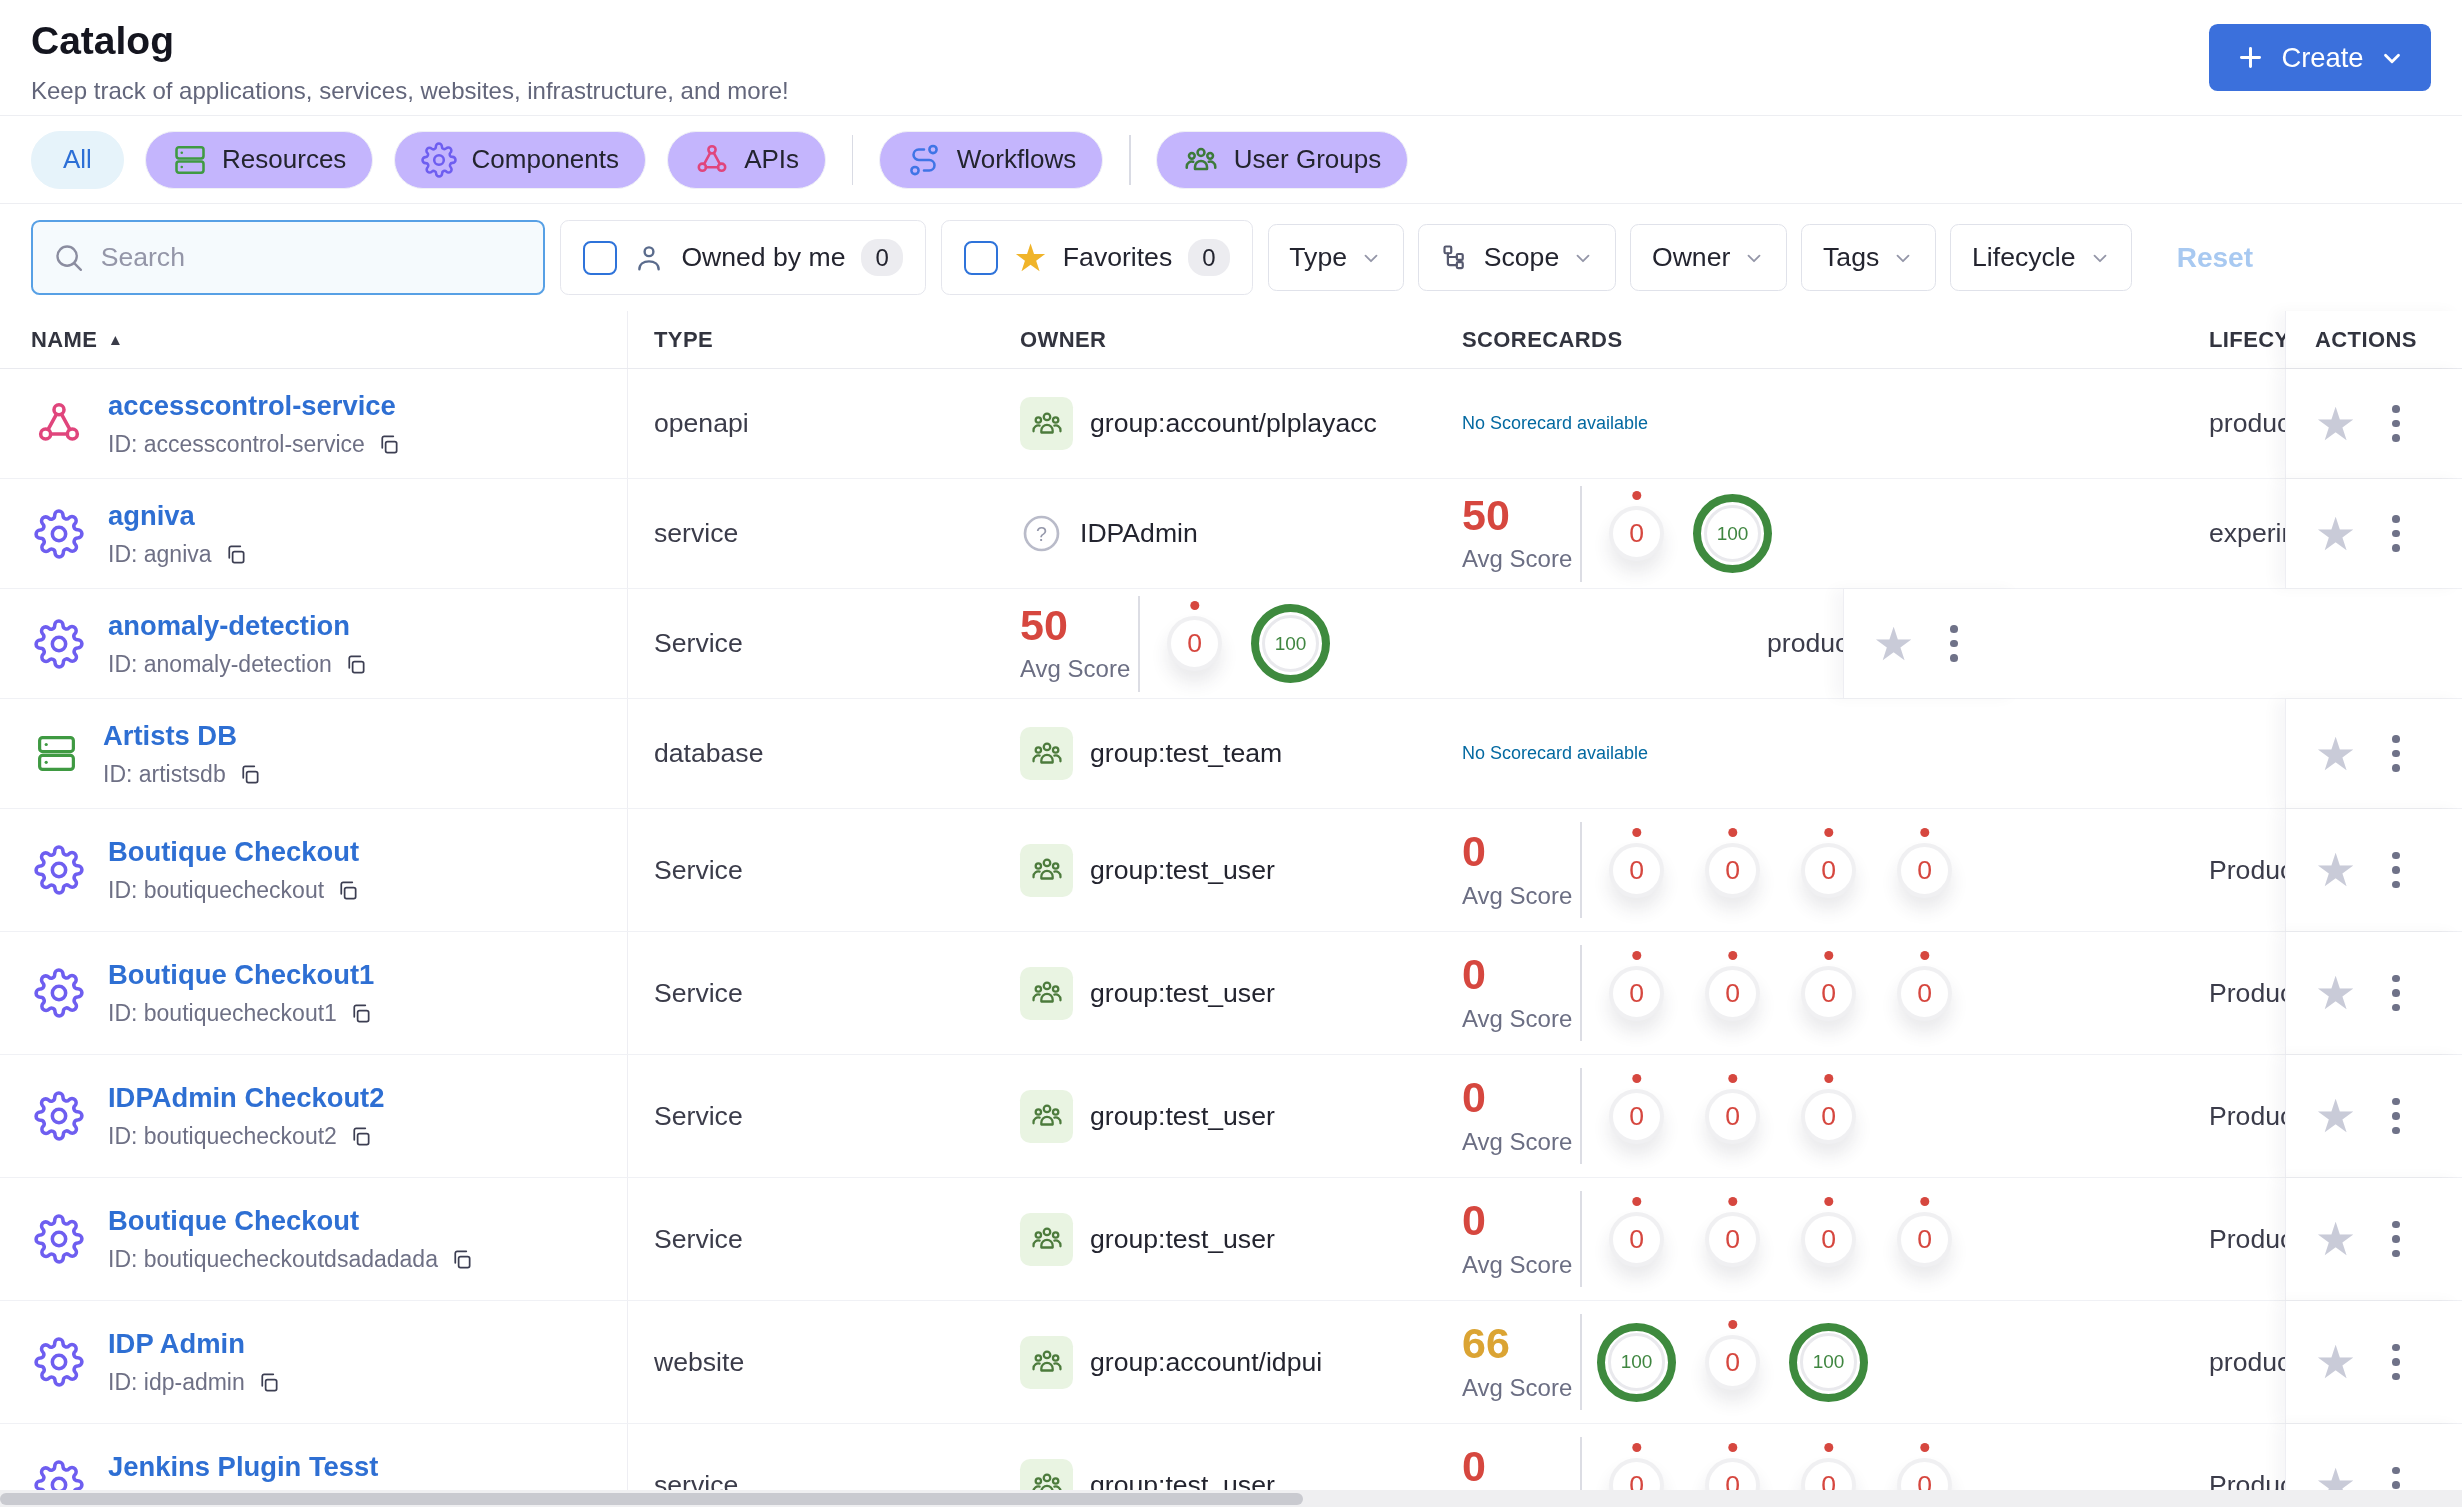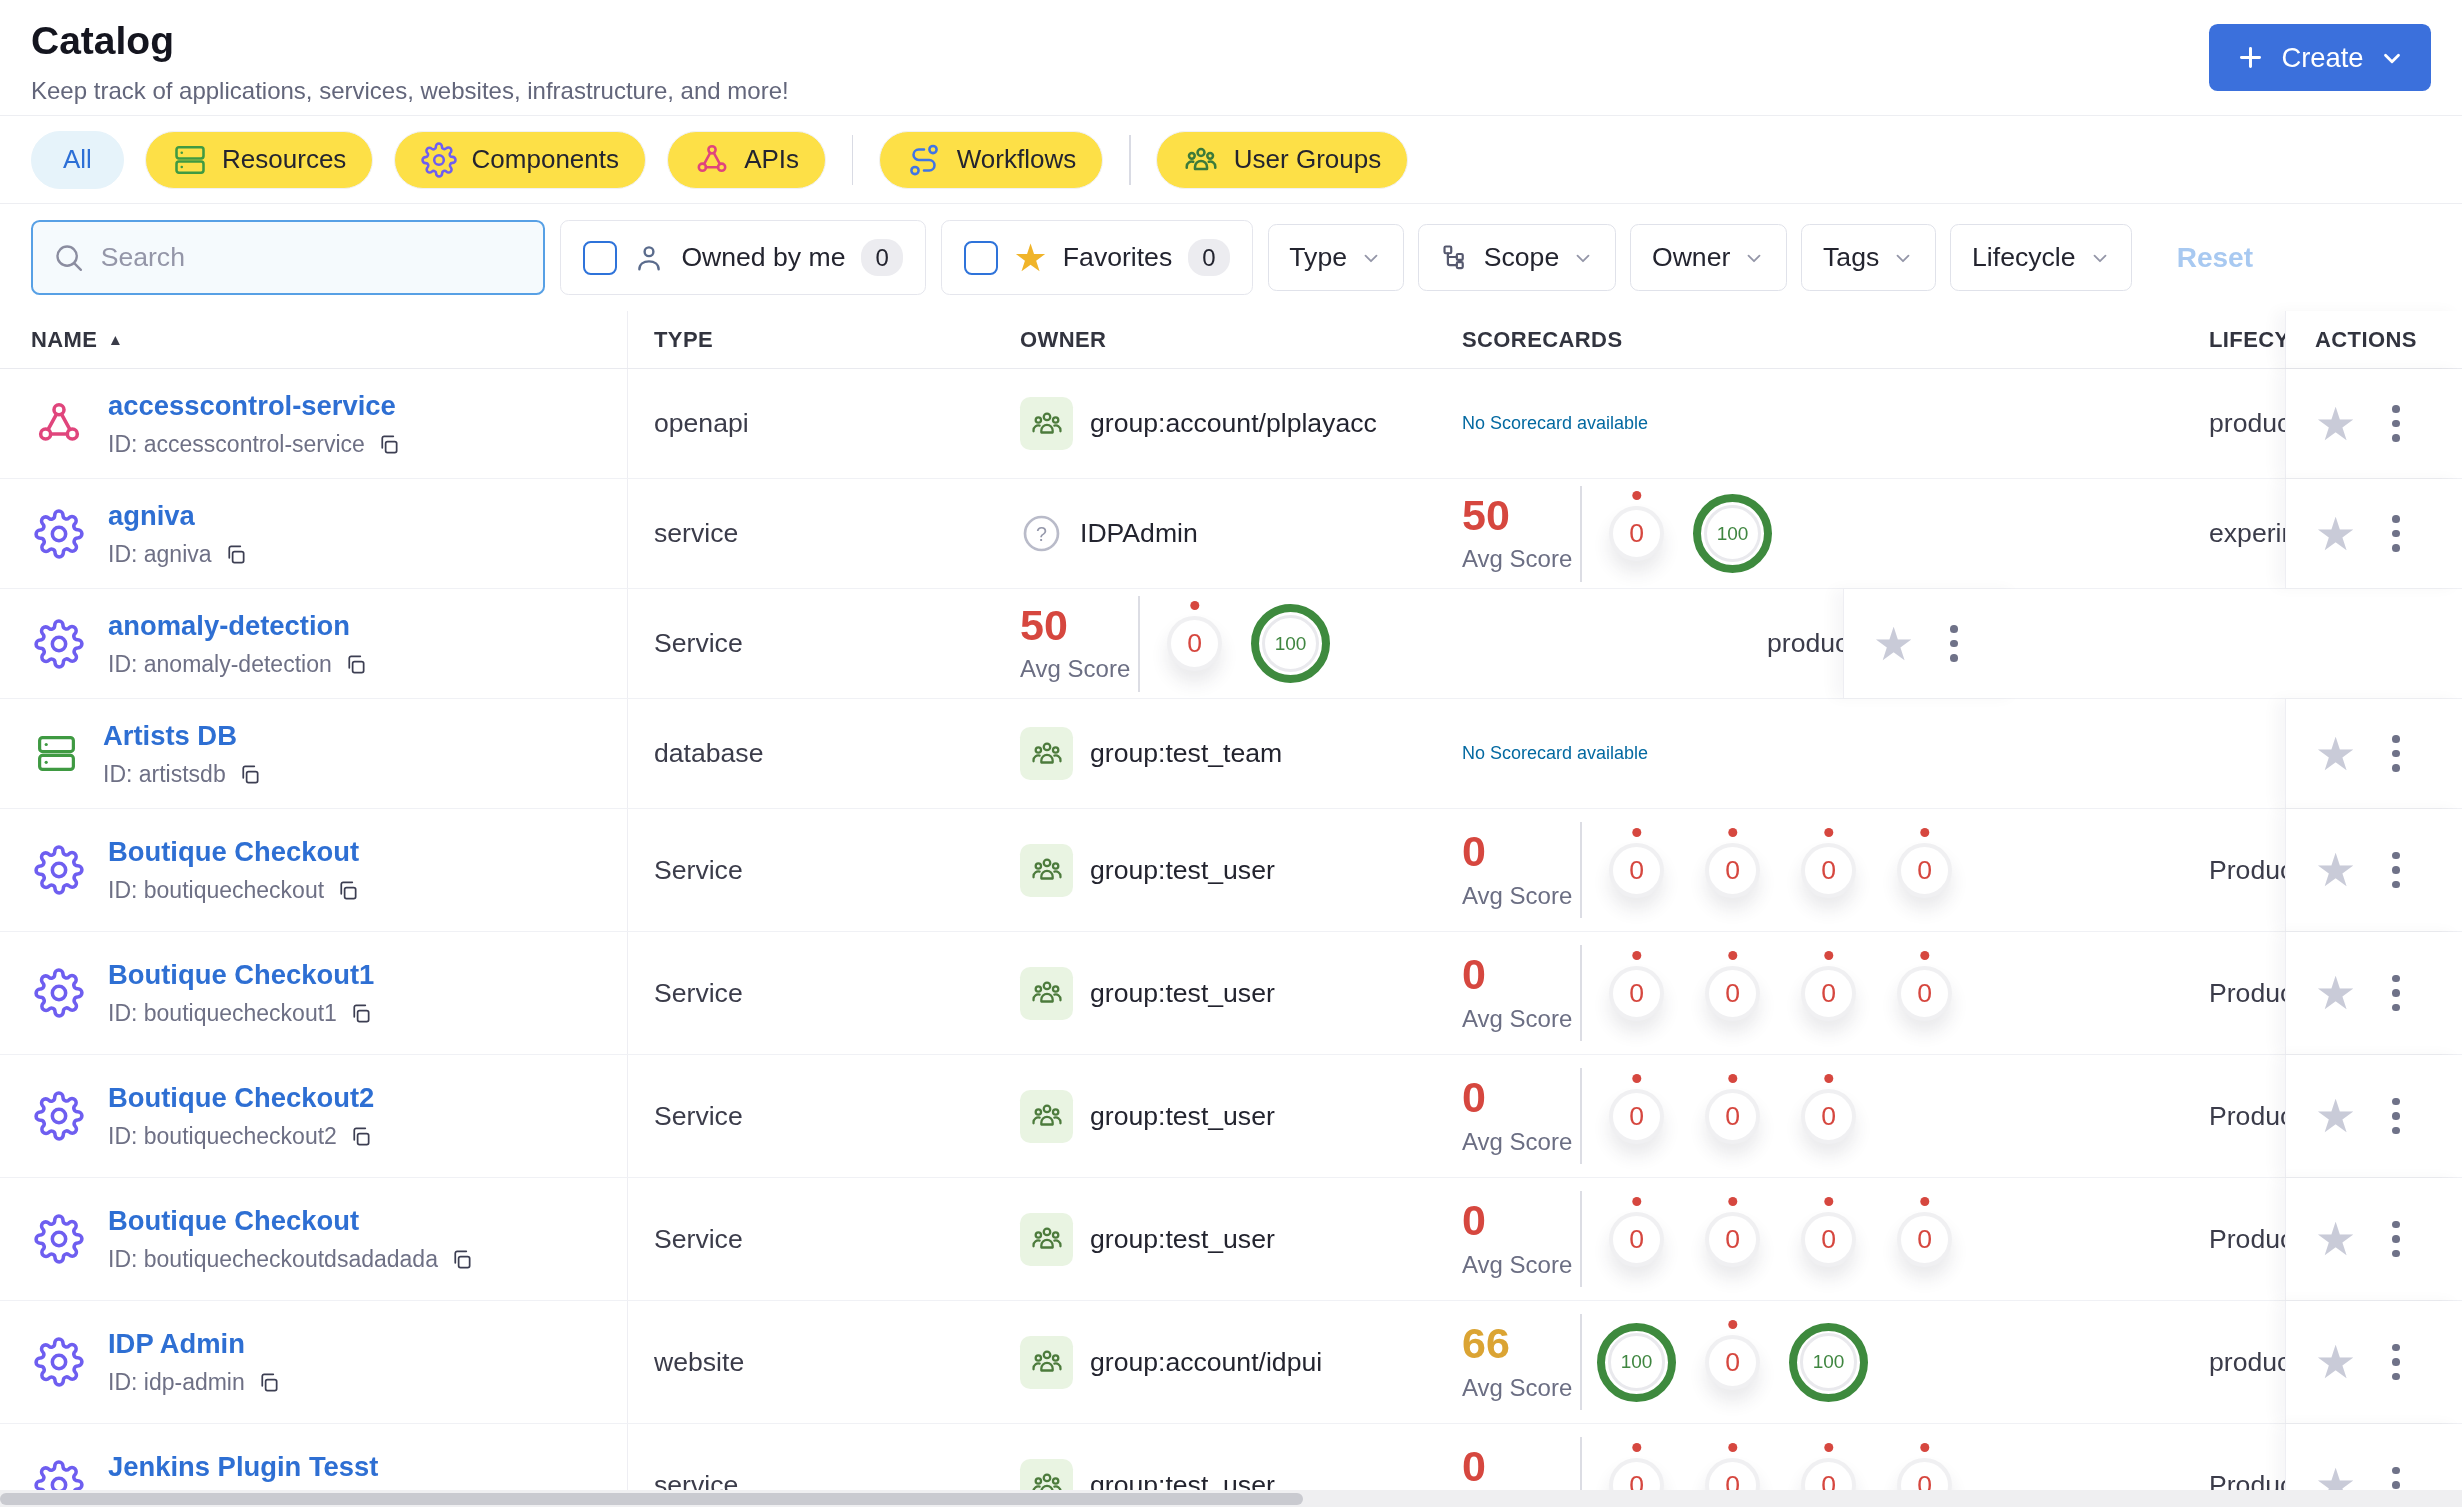--- a/index.html
+++ b/index.html
@@ -11,21 +11,21 @@
   
   .topbar{position:relative;height:116px;box-sizing:border-box;padding:19px 31px 0;border-bottom:1.7px solid #edeef2;}
   .title{margin:0;font-size:39px;font-weight:700;color:#14151f;}
   .subtitle{margin-top:13.7px;font-size:24px;color:#63667b;}
   .create-btn{position:absolute;top:24px;right:31px;height:67px;background:#3b70dc;color:#fff;border:none;border-radius:8.6px;
     display:flex;align-items:center;gap:15.4px;padding:0 26px;font-size:27.4px;font-weight:400;font-family:inherit;cursor:pointer;}
   .create-btn .icn{display:flex;}
   
   .tabsrow{height:88px;display:flex;align-items:center;gap:20.6px;padding:0 31px;border-bottom:1.7px solid #edeef2;box-sizing:border-box;}
   .tab{height:58px;display:flex;align-items:center;gap:14.6px;padding:0 26px;border-radius:29px;border:1.7px solid #f0f1f6;
-    background:#fde047;font-size:26px;color:#23242f;cursor:pointer;box-sizing:border-box;white-space:nowrap;}
+    background:#c4b5fd;font-size:26px;color:#23242f;cursor:pointer;box-sizing:border-box;white-space:nowrap;}
   .tab.active{background:#e6f3fa;border-color:#e6f3fa;color:#2c6fd6;font-weight:500;padding:0 31px;}
   .tab .ticon{display:flex;}
   .tabdivider{width:1.7px;height:50px;background:#d9dbe4;margin:0 5.1px;}
   
   .filterrow{height:107px;display:flex;align-items:center;gap:14.6px;padding:0 31px;box-sizing:border-box;}
   .searchbox{width:514px;height:75px;border:2.6px solid #57a0e5;background:#f5fafd;border-radius:8.6px;
     display:flex;align-items:center;gap:13.7px;padding:0 19px;box-sizing:border-box;flex:none;color:#8b8da0;}
   .searchbox input{border:none;outline:none;background:transparent;font-size:26.6px;font-family:inherit;color:#23242f;width:100%;}
   .searchbox input::placeholder{color:#9496a8;}
   .chip{height:75px;border:1.7px solid #e5e6ed;border-radius:8.6px;background:#fff;display:flex;align-items:center;gap:15.4px;
@@ -664,21 +664,21 @@
   </div>
       <div class="row" style="height: 122px;">
     <div class="col-name cell">
       <span class="enticon" style="color: rgb(110, 94, 240);">
             <svg width="50" height="50" viewBox="0 0 24 24" fill="none" stroke="currentColor" stroke-width="1.7" stroke-linecap="round" stroke-linejoin="round">
               <circle cx="12" cy="12" r="3.2"></circle>
               <path d="M19.4 15a1.65 1.65 0 0 0 .33 1.82l.06.06a2 2 0 1 1-2.83 2.83l-.06-.06a1.65 1.65 0 0 0-1.82-.33 1.65 1.65 0 0 0-1 1.51V21a2 2 0 1 1-4 0v-.09a1.65 1.65 0 0 0-1-1.51 1.65 1.65 0 0 0-1.82.33l-.06.06a2 2 0 1 1-2.83-2.83l.06-.06a1.65 1.65 0 0 0 .33-1.82 1.65 1.65 0 0 0-1.51-1H3a2 2 0 1 1 0-4h.09a1.65 1.65 0 0 0 1.51-1 1.65 1.65 0 0 0-.33-1.82l-.06-.06a2 2 0 1 1 2.83-2.83l.06.06a1.65 1.65 0 0 0 1.82.33h.01a1.65 1.65 0 0 0 1-1.51V3a2 2 0 1 1 4 0v.09a1.65 1.65 0 0 0 1 1.51h.01a1.65 1.65 0 0 0 1.82-.33l.06-.06a2 2 0 1 1 2.83 2.83l-.06.06a1.65 1.65 0 0 0-.33 1.82v.01a1.65 1.65 0 0 0 1.51 1H21a2 2 0 1 1 0 4h-.09a1.65 1.65 0 0 0-1.51 1z"></path>
             </svg>
           </span>
       <div class="namewrap">
-        <a class="entname">Boutique Checkout2</a>
+        <a class="entname">IDPAdmin Checkout2</a>
         <div class="idline">
           <span class="idtext">ID: boutiquecheckout2</span>
           <span class="copybtn">
                 <svg width="23" height="23" viewBox="0 0 24 24" fill="none" stroke="currentColor" stroke-width="1.8" stroke-linecap="round" stroke-linejoin="round">
                   <rect x="9" y="9" width="11.5" height="11.5" rx="2"></rect>
                   <path d="M5.5 15.5v-10a2 2 0 0 1 2-2h9.5"></path>
                 </svg>
               </span>
         </div>
       </div>

